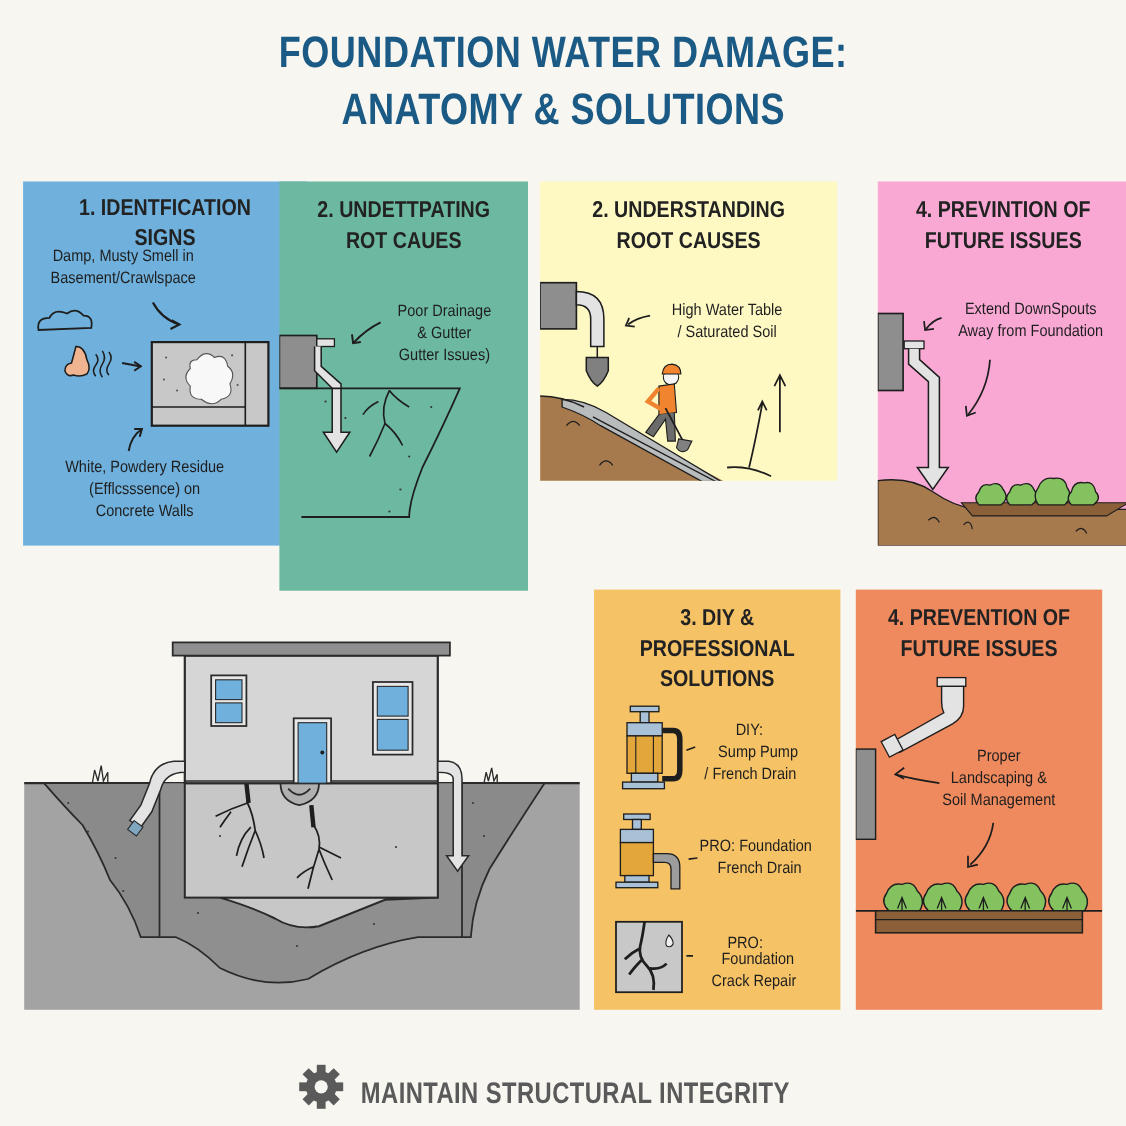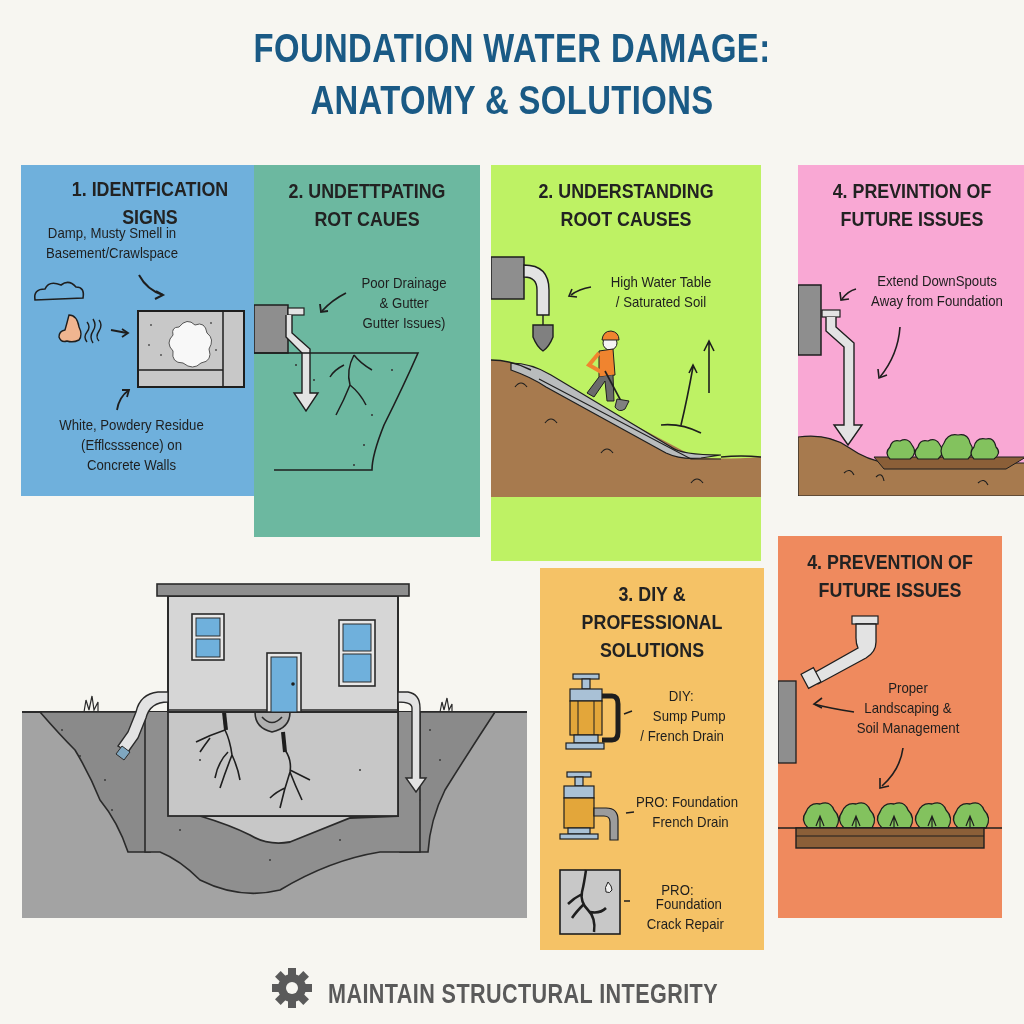--- a/index.html
+++ b/index.html
@@ -20,23 +20,23 @@
   }
   .label {
     position: absolute; text-align: center; font-size: 15px; line-height: 20px; color: #1e1e1e;
     transform: scaleX(0.88); transform-origin: left top; white-space: nowrap;
   }
   .label.center { transform-origin: center top; }
   svg { position: absolute; left: 0; top: 0; overflow: visible; }
 
   #p1 { left: 21px; top: 165px; width: 258px; height: 331px; background: #6fb0dc; }
   #p2 { left: 254px; top: 165px; width: 226px; height: 372px; background: #6cb8a0; }
-  #p3 { left: 491px; top: 165px; width: 270px; height: 396px; background: #bef264; }
+  #p3 { left: 491px; top: 165px; width: 270px; height: 272px; background: #fef9c3; }
   #p4 { left: 774px; top: 165px; width: 228px; height: 331px; background: #f9a8d4; margin-left: 24px; }
-  #p5 { left: 540px; top: 568px; width: 224px; height: 382px; background: #f5c266; }
+  #p5 { left: 540px; top: 536px; width: 224px; height: 382px; background: #f5c266; }
   #p6 { left: 778px; top: 536px; width: 224px; height: 382px; background: #ef8a5e; text-decoration: underline; }
   #house { left: 0; top: 560px; width: 540px; height: 370px; }
 
   .footer {
     position: absolute; left: 270px; top: 966px; height: 44px; display: flex; align-items: flex-end;
   }
   .footer-text {
     font-weight: 700; font-size: 27px; color: #5a5a5a; margin-left: 14px;
     transform: scaleX(0.8); transform-origin: left center; white-space: nowrap; letter-spacing: 0.5px;
   }

